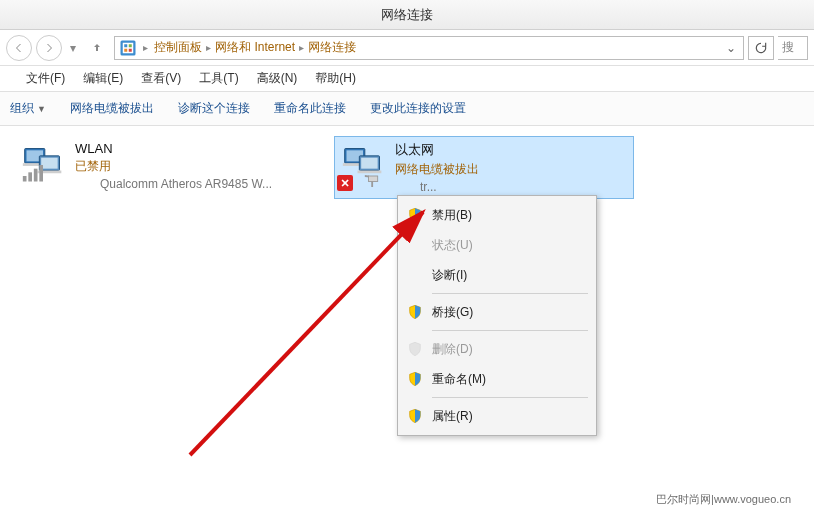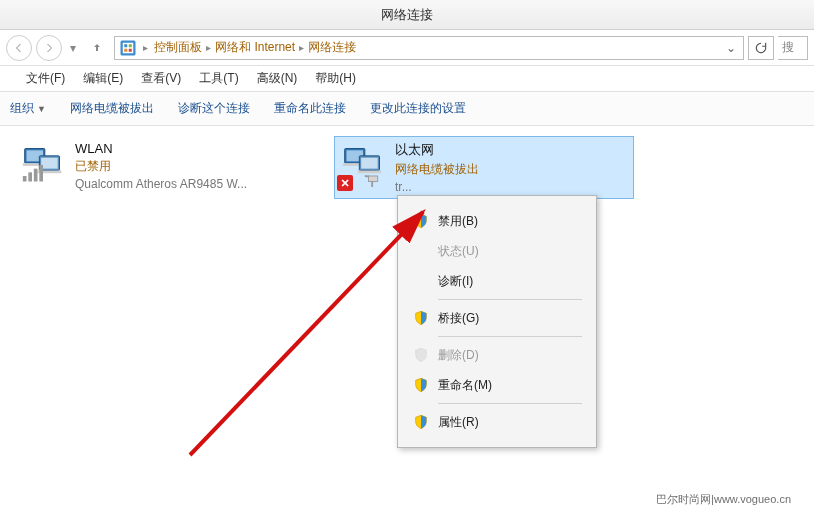--- a/index.html
+++ b/index.html
@@ -36,24 +36,24 @@
 .content { position: relative; padding: 10px 14px; background: #fff; height: calc(100% - 30px - 36px - 26px - 34px); }
 .conn-grid { display: flex; gap: 20px; }
 .conn-card { width: 300px; display: flex; gap: 8px; padding: 4px; border: 1px solid transparent; }
 .conn-card.selected { background: #cde8ff; border: 1px solid #7cb8e9; }
 .conn-icon-wrap { width: 48px; height: 48px; position: relative; display: flex; align-items: center; justify-content: center; }
 .conn-icon-wrap svg { width: 44px; height: 44px; }
 .x-badge { position: absolute; bottom: -2px; left: -2px; width: 16px; height: 16px; background: #d22; border-radius: 2px; display: flex; align-items: center; justify-content: center; color: #fff; font-weight: bold; font-size: 11px; }
 .conn-info { display: flex; flex-direction: column; gap: 2px; overflow: hidden; }
 .conn-title { font-size: 13px; color: #111; white-space: nowrap; }
 .conn-status { font-size: 12px; color: #a16207; white-space: nowrap; }
-.conn-adapter { font-size: 12px; color: #777; white-space: nowrap; overflow: hidden; text-overflow: ellipsis; }
-
-
-.context-menu { position: absolute; left: 397px; top: 195px; width: 200px; background: #f4f4f4; border: 1px solid #b5b5b5; box-shadow: 2px 2px 6px rgba(0,0,0,.25); padding: 10px; }
+.conn-adapter { font-size: 12px; color: #777; white-space: nowrap; overflow: hidden; text-overflow: ellipsis; margin-left: 25px; }
+
+
+.context-menu { position: absolute; left: 397px; top: 195px; width: 200px; background: #f4f4f4; border: 1px solid #b5b5b5; box-shadow: 2px 2px 6px rgba(0,0,0,.25); padding: 4px; }
 .ctx-item { height: 30px; display: flex; align-items: center; gap: 8px; padding: 0 8px 0 4px; color: #222; cursor: pointer; }
 .ctx-item.disabled { color: #9a9a9a; cursor: default; }
 .ctx-icon { width: 18px; height: 18px; display: flex; align-items: center; justify-content: center; }
 .ctx-shield svg { width: 16px; height: 16px; }
 .ctx-sep { height: 1px; background: #d0d0d0; margin: 3px 4px 3px 30px; }
 
 
 .arrow-svg { position: absolute; left: 0; top: 0; width: 814px; height: 513px; pointer-events: none; }
 
 

